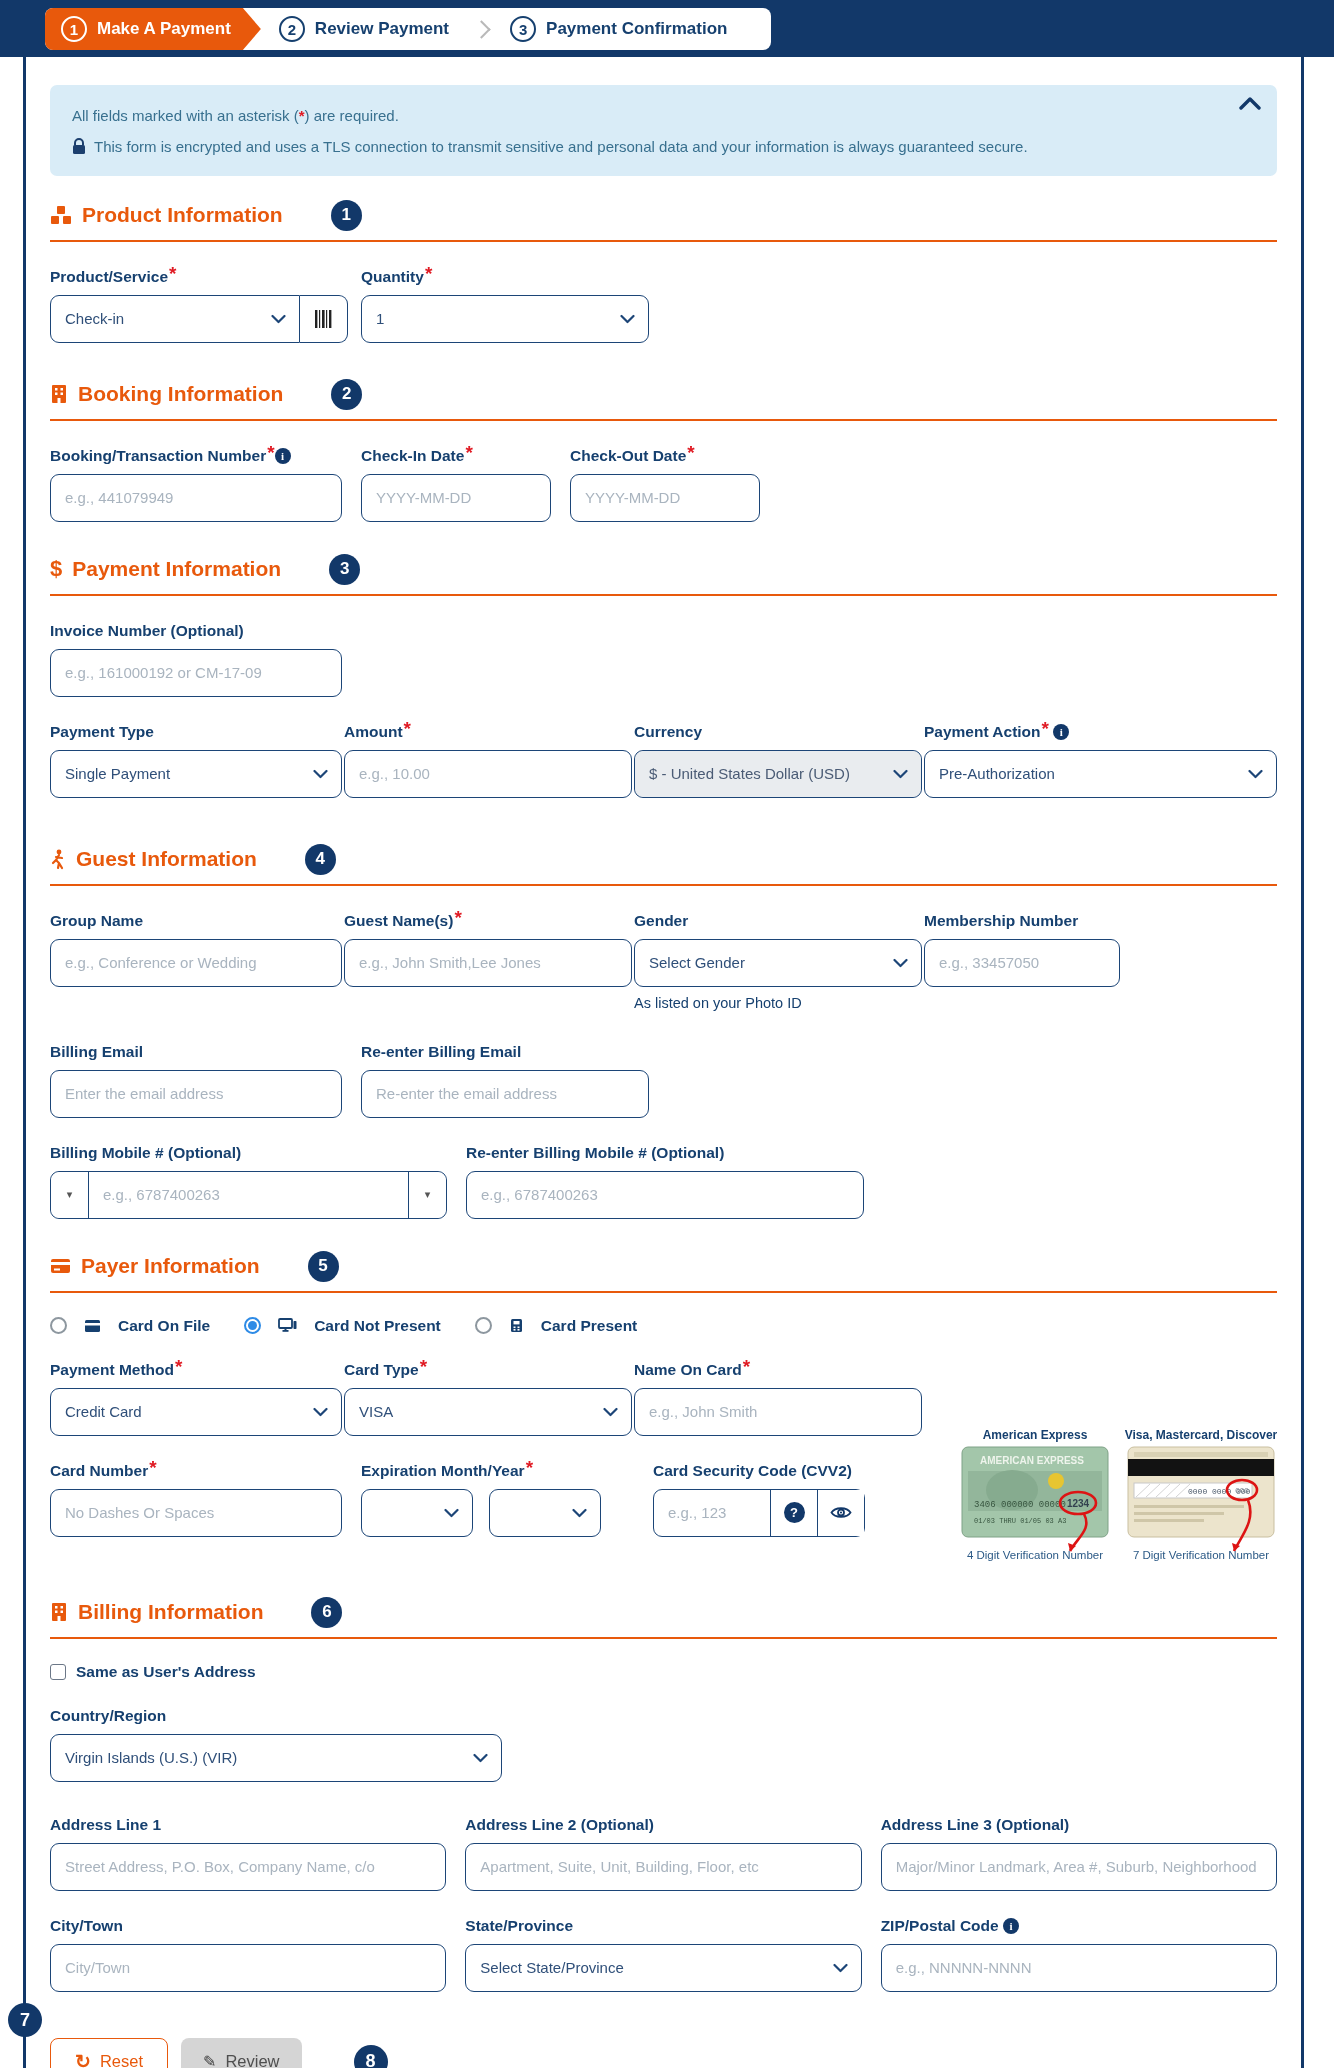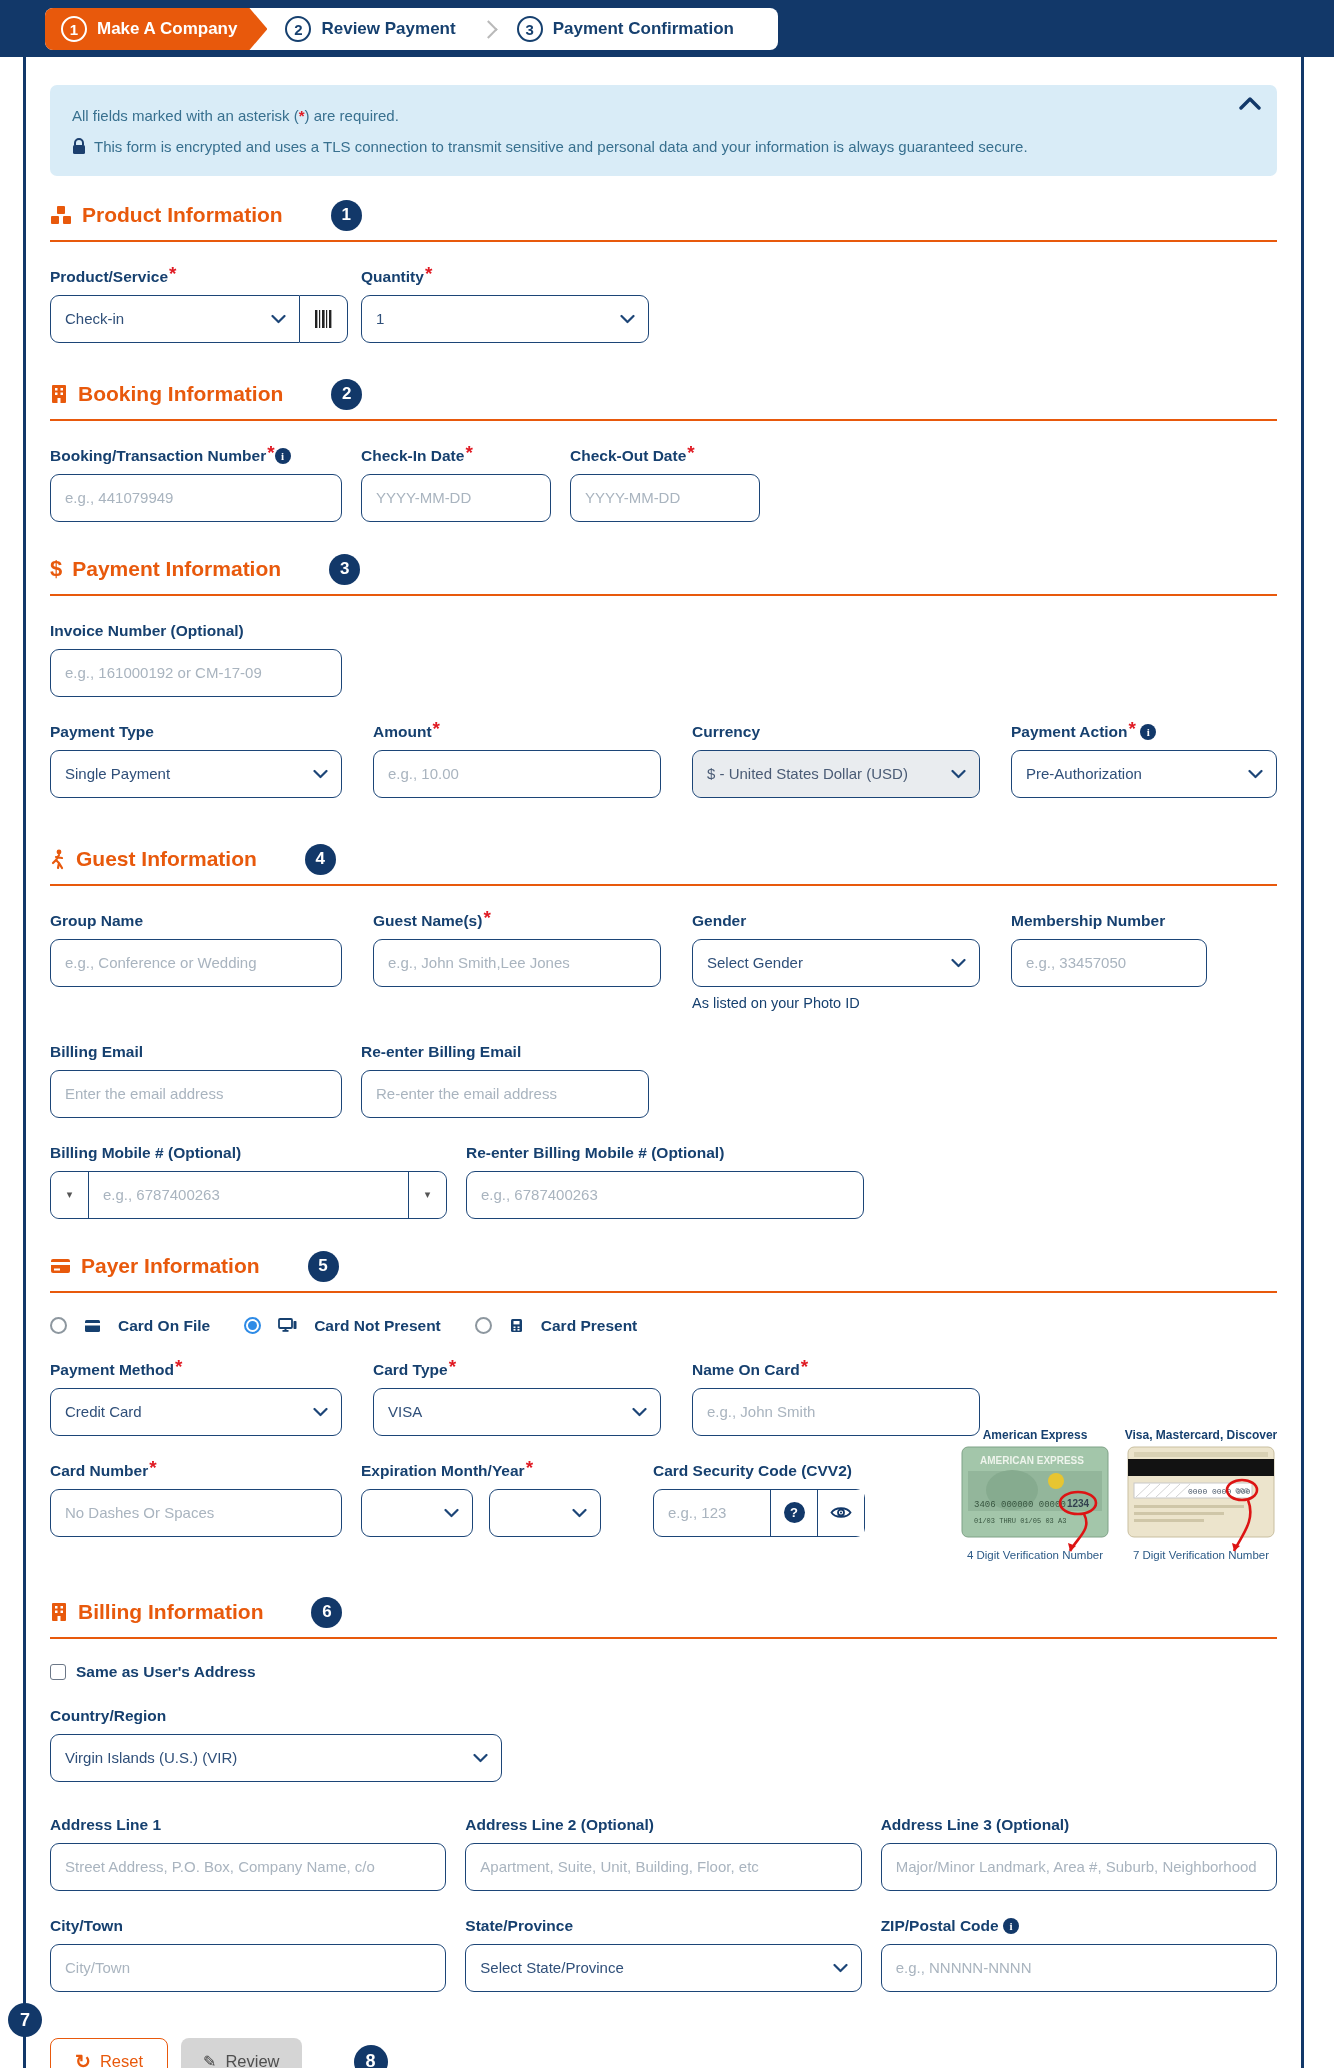--- a/index.html
+++ b/index.html
@@ -49,21 +49,21 @@
   .ctl input { border:none; outline:none; flex:1; height:100%; min-width:0; padding:0 14px; font-size:15px;
                color:#2f4f79; background:transparent; border-radius:inherit; font-family:inherit; }
   .ctl input::placeholder { color:#a9b4bf; opacity:1; }
   .sel select { appearance:none; -webkit-appearance:none; border:none; outline:none; width:100%; height:100%;
                 padding:0 36px 0 14px; font-size:15px; color:#2f4f79; background:transparent; border-radius:inherit; font-family:inherit;}
   .sel .caret-svg { position:absolute; right:13px; top:50%; transform:translateY(-50%); pointer-events:none; }
   .sel.disabled { background:#e9ecef; }
   .sel.disabled select:disabled { color:#4a5b75; opacity:1; background:#e9ecef; }
   .helper { font-size:14.5px; color:#16406f; margin-top:8px; }
   
-  .row4 { display:grid; grid-template-columns:292px 288px 288px 1fr; column-gap:31px; }
+  .row4 { display:grid; grid-template-columns:292px 288px 288px 1fr; column-gap:2px; }
   .row-booking { display:grid; grid-template-columns:292px 190px 190px; column-gap:19px; }
   .row-email { display:grid; grid-template-columns:292px 288px; column-gap:19px; }
   .row-mobile { display:grid; grid-template-columns:397px 398px; column-gap:19px; }
   .row3 { display:grid; grid-template-columns:repeat(3,1fr); column-gap:19px; }
   .w292 { width:292px; } .w398 { width:452px; } .w196 { width:196px; }
   
   .prod-row { display:flex; }
   .prod-sel { width:250px; border-radius:9px 0 0 9px; }
   .barcode-btn { width:48px; height:48px; border:1.6px solid #1c4577; border-left:none; border-radius:0 9px 9px 0;
                  background:#fff; display:flex; align-items:center; justify-content:center; cursor:pointer; }
@@ -107,21 +107,21 @@
   
   .mt24{margin-top:24px;} .mt32{margin-top:32px;} .mt36{margin-top:36px;} .mt46{margin-top:46px;}
 </style>
 </head>
 <body>
 
 <header class="topbar">
   <nav class="stepper">
     <div class="step step-active">
       <span class="step-circle">1</span>
-      <span class="step-label">Make A Company</span>
+      <span class="step-label">Make A Payment</span>
     </div>
     <div class="step">
       <span class="step-circle">2</span>
       <span class="step-label">Review Payment</span>
     </div>
     <span class="chev-sep"></span>
     <div class="step">
       <span class="step-circle">3</span>
       <span class="step-label">Payment Confirmation</span>
     </div>

